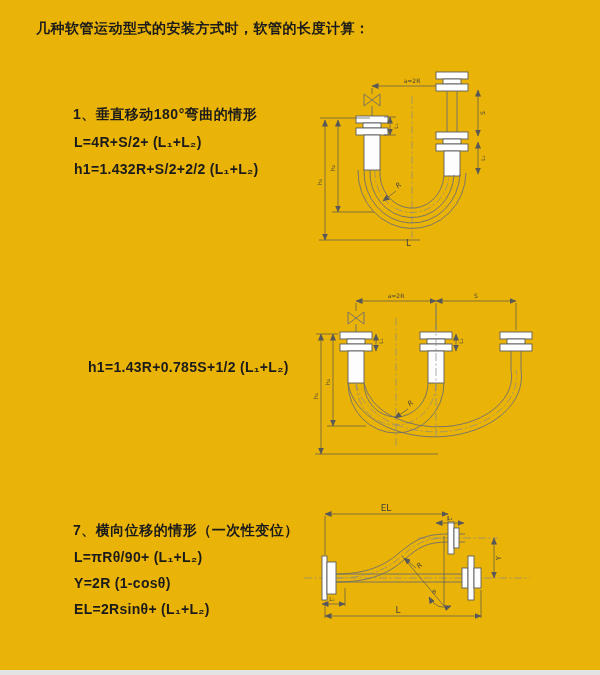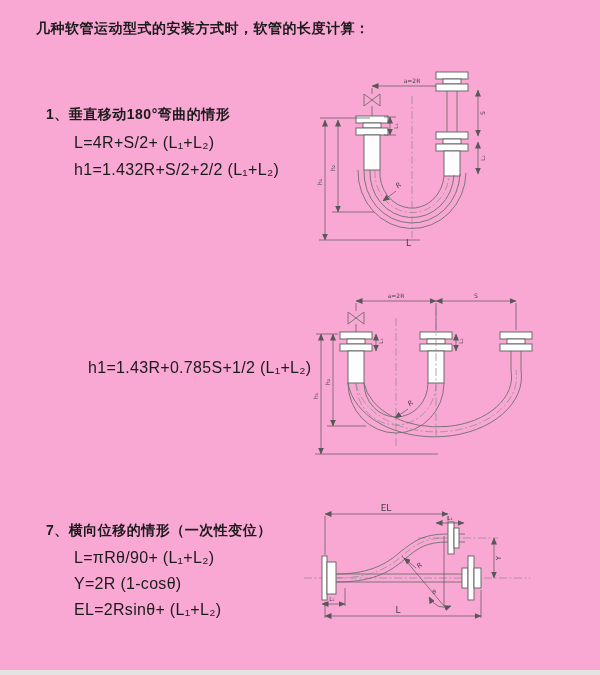--- a/index.html
+++ b/index.html
@@ -1,23 +1,23 @@
 <!DOCTYPE html>
 <html><head>
 <meta charset="utf-8">
 <style>
   html,body{margin:0;padding:0;background:#f2f2f2;}
   .page{
-    position:relative;width:600px;height:675px;background:#f9a8d4;
+    position:relative;width:600px;height:675px;background:#eab308;
     font-family:"Liberation Sans","DejaVu Sans",sans-serif;
     color:#1b1b1b;overflow:hidden;
   }
   .title{position:absolute;left:36px;top:20px;font-size:14px;font-weight:700;letter-spacing:.5px;}
-  .sec-h{position:absolute;font-size:14px;font-weight:700;letter-spacing:.5px;}
-  .formula{position:absolute;font-size:16px;font-weight:400;letter-spacing:.3px;}
+  .sec-h{position:absolute;font-size:14px;font-weight:700;letter-spacing:.5px;margin-left:27px;}
+  .formula{position:absolute;font-size:14px;font-weight:700;letter-spacing:.3px;}
   .scan-edge{position:absolute;left:0;bottom:0;width:600px;height:5px;background:#e3e3e3;}
   svg{position:absolute;overflow:visible;}
   svg text{fill:#3f3f3f;font-family:"DejaVu Sans",sans-serif;}
   .ln{stroke:#6e6e6e;stroke-width:.9;fill:none;}
   .dim{stroke:#585858;stroke-width:.7;fill:none;}
   .cl{stroke:#8a8a8a;stroke-width:.7;fill:none;stroke-dasharray:8 2.5 2 2.5;}
   .fl{fill:#fdfdfd;stroke:#5e5e5e;stroke-width:.9;}
   .t55{font-size:5.5px;} .t6{font-size:6px;} .t7{font-size:7px;} .t9{font-size:9px;}
   .it{font-style:italic;}
 </style>

